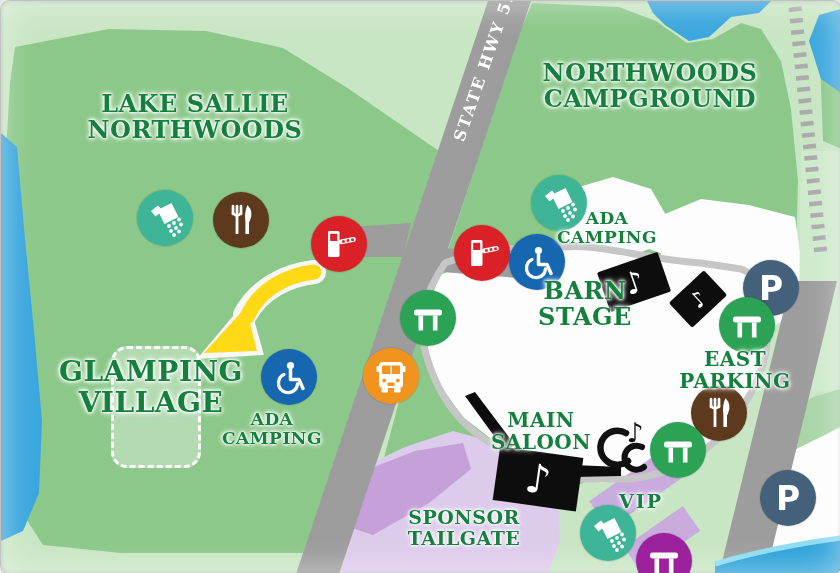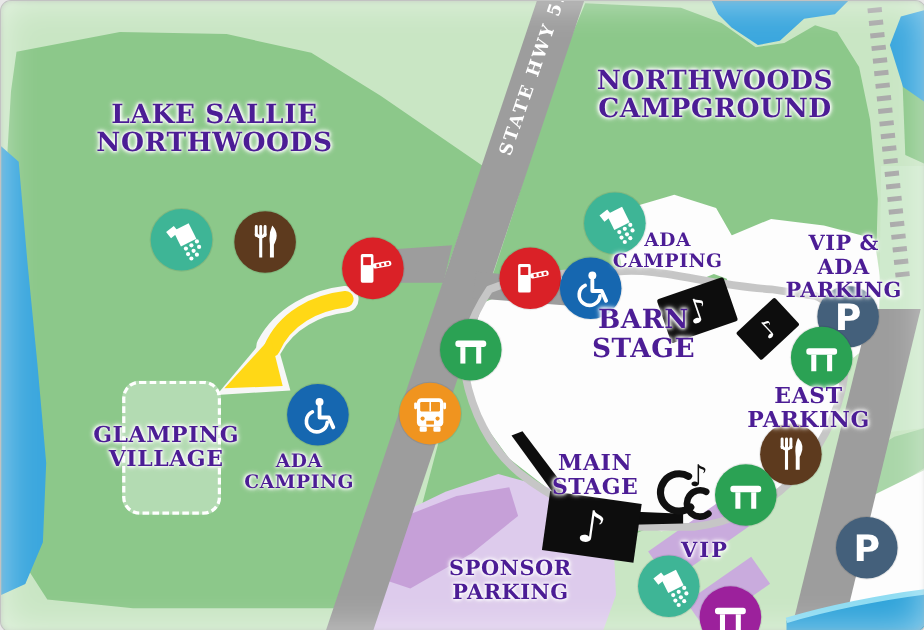--- a/index.html
+++ b/index.html
@@ -8,38 +8,38 @@
     border-radius:10px;border:1px solid #c2c2c2;
     font-family:"DejaVu Serif",serif;
   }
   #map::after{
     content:"";position:absolute;inset:0;pointer-events:none;border-radius:10px;
     box-shadow:inset 0 0 34px rgba(255,255,255,.55), inset 0 0 5px rgba(130,130,130,.45);
   }
   #terrain{position:absolute;left:0;top:0;}
   .lbl{
     position:absolute;transform:translate(-50%,-50%);
-    font-weight:bold;color:#4c1d95;text-align:center;white-space:pre-line;
+    font-weight:bold;color:#15803d;text-align:center;white-space:pre-line;
     line-height:1.1;letter-spacing:.5px;
     text-shadow:0 0 3px #fff,0 0 3px #fff,0 0 5px #fff,0 0 6px rgba(255,255,255,.9);
     z-index:30;
   }
   .l-lakesallie{left:194px;top:116px;font-size:24px}
   .l-northwoods{left:649px;top:85px;font-size:24px}
   .l-hwy{left:484px;top:64px;font-size:16px;color:#fff;letter-spacing:2px;
          transform:translate(-50%,-50%) rotate(-71deg);text-shadow:none;z-index:12}
   .l-adanorth{left:606px;top:227px;font-size:17px}
   .l-vipada{left:766px;top:242px;font-size:19px}
   .l-barn{left:584px;top:303px;font-size:24px}
   .l-ranch{left:659px;top:342px;font-size:20px}
   .l-east{left:734px;top:369px;font-size:20px}
   .l-main{left:540px;top:430px;font-size:20px}
   .l-vip{left:640px;top:500px;font-size:19px;letter-spacing:2px}
   .l-sponsor{left:463px;top:527px;font-size:19px}
-  .l-glamping{left:150px;top:405px;font-size:20px}
+  .l-glamping{left:150px;top:387px;font-size:28px}
   .l-adawest{left:271px;top:428px;font-size:17px}
   #glamping-rect{
     position:absolute;left:110px;top:345px;width:84px;height:116px;
     border:3px dashed #fff;border-radius:16px;background:rgba(255,255,255,.34);
     z-index:8;
   }
   #poi-layer{position:absolute;inset:0;z-index:20;}
   .poi{
     position:absolute;width:56px;height:56px;border-radius:50%;
     transform:translate(-50%,-50%);display:flex;align-items:center;justify-content:center;
@@ -298,28 +298,26 @@
       </div>
     </div>
 
   <div class="lbl l-lakesallie">LAKE SALLIE
 NORTHWOODS</div>
   <div class="lbl l-northwoods">NORTHWOODS
 CAMPGROUND</div>
   <div class="lbl l-hwy">STATE HWY 59</div>
   <div class="lbl l-adanorth">ADA
 CAMPING</div>
-  <div class="lbl l-vipada">VIP &amp; ADA
-PARKING</div>
   <div class="lbl l-barn">BARN
 STAGE</div>
   <div class="lbl l-east">EAST
 PARKING</div>
   <div class="lbl l-main">MAIN
-STAGE</div>
+SALOON</div>
   <div class="lbl l-vip">VIP</div>
   <div class="lbl l-sponsor">SPONSOR
-PARKING</div>
+TAILGATE</div>
   <div class="lbl l-glamping">GLAMPING
 VILLAGE</div>
   <div class="lbl l-adawest">ADA
 CAMPING</div>
 </div>
 
 </body></html>

